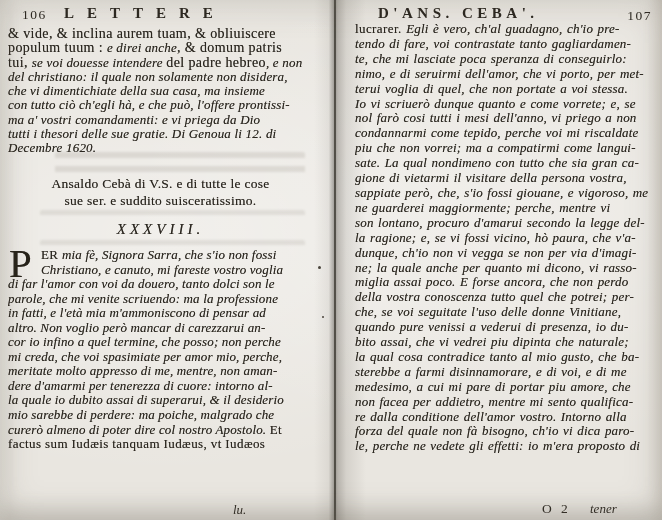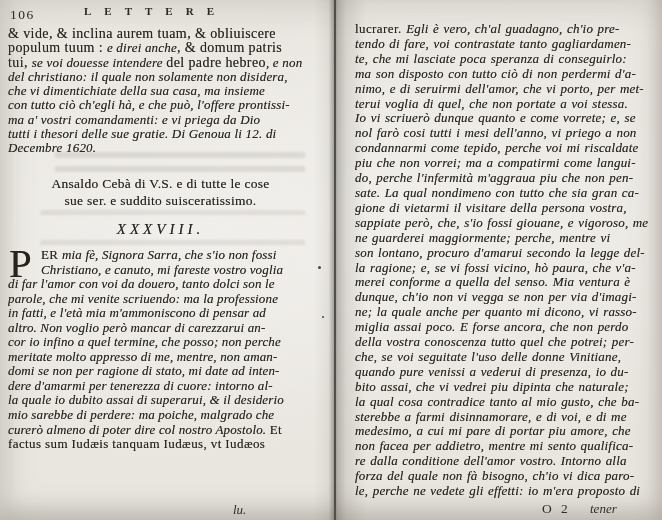--- a/index.html
+++ b/index.html
@@ -38,23 +38,23 @@
     white-space:nowrap;overflow:hidden;
     text-shadow:0 0 .5px rgba(42,38,31,.55);
   }
   .sr{font-style:normal;}
   .si{font-style:italic;}
 
   .hdr{position:absolute;height:20px;}
   .hdr-left{left:8px;top:5px;width:306px;}
   .hdr-right{left:352px;top:5px;width:304px;}
   .pgnum{font-size:13.5px;letter-spacing:1.5px;}
-  .hdr-left .pgnum{position:absolute;left:2px;top:2px;}
+  .hdr-left .pgnum{position:absolute;left:14px;top:2px;}
   .hdr-right .pgnum{position:absolute;right:4px;top:3px;}
-  .rtitle{font-weight:700;font-size:11px;white-space:nowrap;margin-left:20px;}
+  .rtitle{font-weight:700;font-size:15px;white-space:nowrap;}
   .hdr-left .rtitle{position:absolute;left:56px;top:0;letter-spacing:13px;}
   .hdr-right .rtitle{position:absolute;left:26px;top:0;letter-spacing:4.5px;}
 
   .opening{position:absolute;left:8px;top:27px;width:305px;line-height:14.3px;font-size:13px;}
   .opening .sr{font-size:14px;letter-spacing:.4px;}
   .opening .si{letter-spacing:.2px;}
 
   .valediction{position:absolute;left:8px;top:176px;width:305px;text-align:center;
     font-size:13.5px;line-height:16.5px;letter-spacing:.3px;font-family:Liberation Serif, serif;}
   .valediction .vline{text-shadow:0 0 .5px rgba(42,38,31,.55);}
@@ -131,53 +131,54 @@
 
   <div class="dropcap">P</div>
   <div class="letter">
       <div class="tl"><span class="sr">ER </span><span class="si">mia fè, Signora Sarra, che s'io non fossi</span></div>
       <div class="tl"><span class="si">Christiano, e canuto, mi fareste vostro voglia</span></div>
       <div class="tl"><span class="si">di far l'amor con voi da douero, tanto dolci son le</span></div>
       <div class="tl"><span class="si">parole, che mi venite scriuendo: ma la professione</span></div>
       <div class="tl"><span class="si">in fatti, e l'età mia m'ammoniscono di pensar ad</span></div>
       <div class="tl"><span class="si">altro. Non voglio però mancar di carezzarui an-</span></div>
       <div class="tl"><span class="si">cor io infino a quel termine, che posso; non perche</span></div>
+      <div class="tl"><span class="si">mi creda, che voi spasimiate per amor mio, perche,</span></div>
       <div class="tl"><span class="si">meritate molto appresso di me, mentre, non aman-</span></div>
-      <div class="tl"><span class="si">domi se non per ragione di stato, mi date ad inten-</span></div>
       <div class="tl"><span class="si">dere d'amarmi per tenerezza di cuore: intorno al-</span></div>
       <div class="tl"><span class="si">la quale io dubito assai di superarui, &amp; il desiderio</span></div>
       <div class="tl"><span class="si">mio sarebbe di perdere: ma poiche, malgrado che</span></div>
       <div class="tl"><span class="si">curerò almeno di poter dire col nostro Apostolo. </span><span class="sr">Et</span></div>
       <div class="tl"><span class="sr">factus sum Iudæis tanquam Iudæus, vt Iudæos</span></div>
     </div>
 
   <div class="catchword-left">lu.</div>
 
   <div class="gutter"></div>
 
+  <div class="hdr hdr-right">
+    <span class="rtitle">D'ANS. CEBA'.</span>
+    <span class="pgnum">107</span>
+  </div>
 
   <div class="rbody">
       <div class="tl"><span class="sr">lucrarer. </span><span class="si">Egli è vero, ch'al guadagno, ch'io pre-</span></div>
       <div class="tl"><span class="si">tendo di fare, voi contrastate tanto gagliardamen-</span></div>
       <div class="tl"><span class="si">te, che mi lasciate poca speranza di conseguirlo:</span></div>
-      <div class="tl"><span class="si">ma son disposto con tutto ciò di non perdermi d'a-</span></div>
       <div class="tl"><span class="si">nimo, e di seruirmi dell'amor, che vi porto, per met-</span></div>
       <div class="tl"><span class="si">terui voglia di quel, che non portate a voi stessa.</span></div>
       <div class="tl"><span class="si">Io vi scriuerò dunque quanto e come vorrete; e, se</span></div>
       <div class="tl"><span class="si">nol farò cosi tutti i mesi dell'anno, vi priego a non</span></div>
       <div class="tl"><span class="si">condannarmi come tepido, perche voi mi riscaldate</span></div>
       <div class="tl"><span class="si">piu che non vorrei; ma a compatirmi come langui-</span></div>
-      <div class="tl"><span class="si">do, perche l'infermità m'aggraua piu che non pen-</span></div>
       <div class="tl"><span class="si">sate. La qual nondimeno con tutto che sia gran ca-</span></div>
       <div class="tl"><span class="si">gione di vietarmi il visitare della persona vostra,</span></div>
       <div class="tl"><span class="si">sappiate però, che, s'io fossi giouane, e vigoroso, me</span></div>
       <div class="tl"><span class="si">ne guarderei maggiormente; perche, mentre vi</span></div>
       <div class="tl"><span class="si">son lontano, procuro d'amarui secondo la legge del-</span></div>
       <div class="tl"><span class="si">la ragione; e, se vi fossi vicino, hò paura, che v'a-</span></div>
-      <div class="tl"><span class="si">merei conforme a quella del senso. Mia ventura è</span></div>
       <div class="tl"><span class="si">dunque, ch'io non vi vegga se non per via d'imagi-</span></div>
       <div class="tl"><span class="si">ne; la quale anche per quanto mi dicono, vi rasso-</span></div>
       <div class="tl"><span class="si">miglia assai poco. E forse ancora, che non perdo</span></div>
       <div class="tl"><span class="si">della vostra conoscenza tutto quel che potrei; per-</span></div>
       <div class="tl"><span class="si">che, se voi seguitate l'uso delle donne Vinitiane,</span></div>
       <div class="tl"><span class="si">quando pure venissi a vederui di presenza, io du-</span></div>
       <div class="tl"><span class="si">bito assai, che vi vedrei piu dipinta che naturale;</span></div>
       <div class="tl"><span class="si">la qual cosa contradice tanto al mio gusto, che ba-</span></div>
       <div class="tl"><span class="si">sterebbe a farmi disinnamorare, e di voi, e di me</span></div>
       <div class="tl"><span class="si">medesimo, a cui mi pare di portar piu amore, che</span></div>

